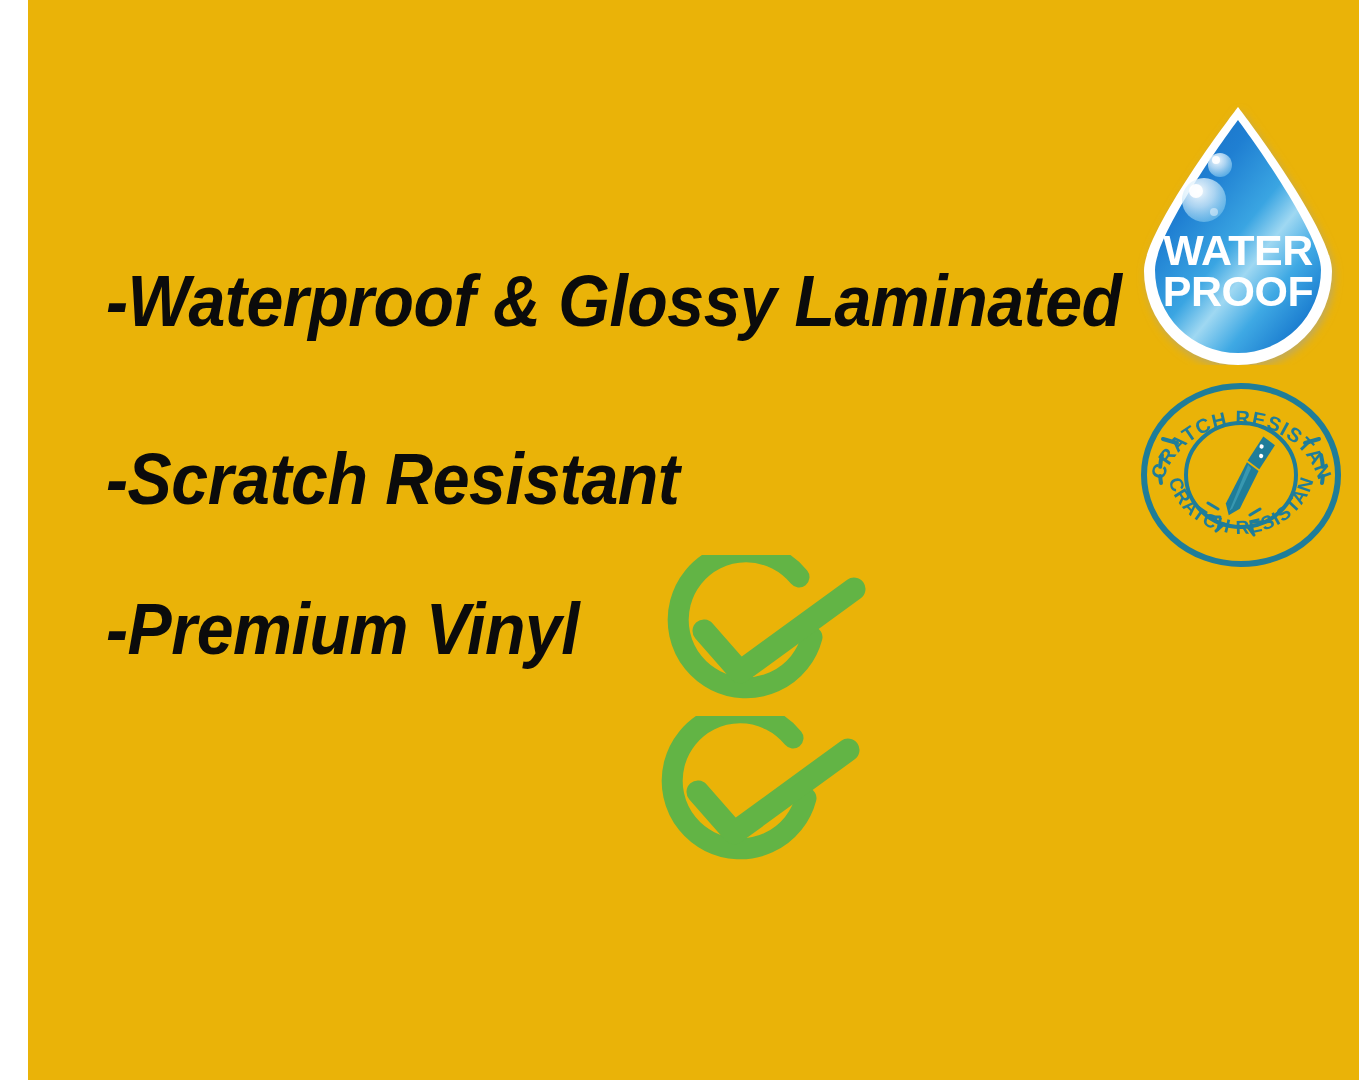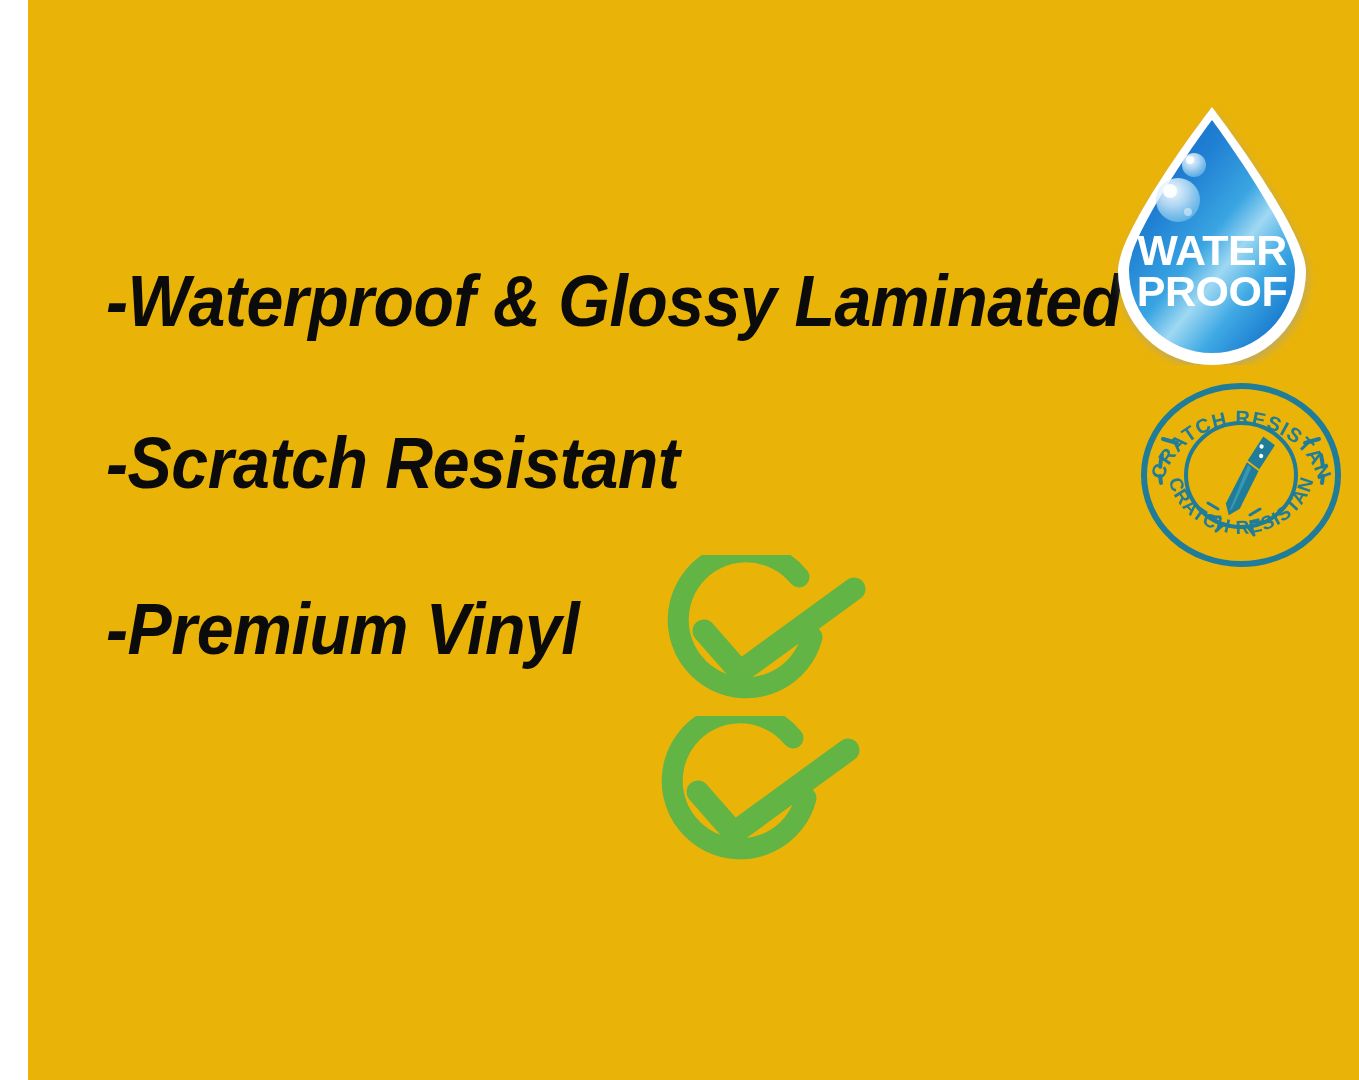--- a/index.html
+++ b/index.html
@@ -32,21 +32,21 @@
     height: 1080px;
   }
   .feature-row {
     position: absolute;
     left: 78px;
     display: flex;
     align-items: center;
     white-space: nowrap;
   }
   .feature-row.r0 { top: 262px; }
-  .feature-row.r1 { top: 424px; }
+  .feature-row.r1 { top: 440px; }
   .feature-row.r2 { top: 590px; }
   .feature-row.r3 { top: 752px; }
 
   .feature-text {
     font-family: "Liberation Sans", sans-serif;
     font-weight: bold;
     font-style: italic;
     font-size: 72px;
     line-height: 78px;
     letter-spacing: -0.5px;
@@ -61,21 +61,21 @@
     width: 200px;
     height: 160px;
   }
   .check-icon.c0 { left: 638px; top: 555px; }
   .check-icon.c1 { left: 632px; top: 716px; }
   .check-icon svg { display: block; width: 100%; height: 100%; }
 
   
   .waterproof-badge {
     position: absolute;
-    left: 1076px;
+    left: 1102px;
     top: 103px;
     width: 216px;
     height: 262px;
   }
   .waterproof-badge svg { display: block; width: 100%; height: 100%; }
 
   
   .scratch-badge {
     position: absolute;
     left: 1112px;

